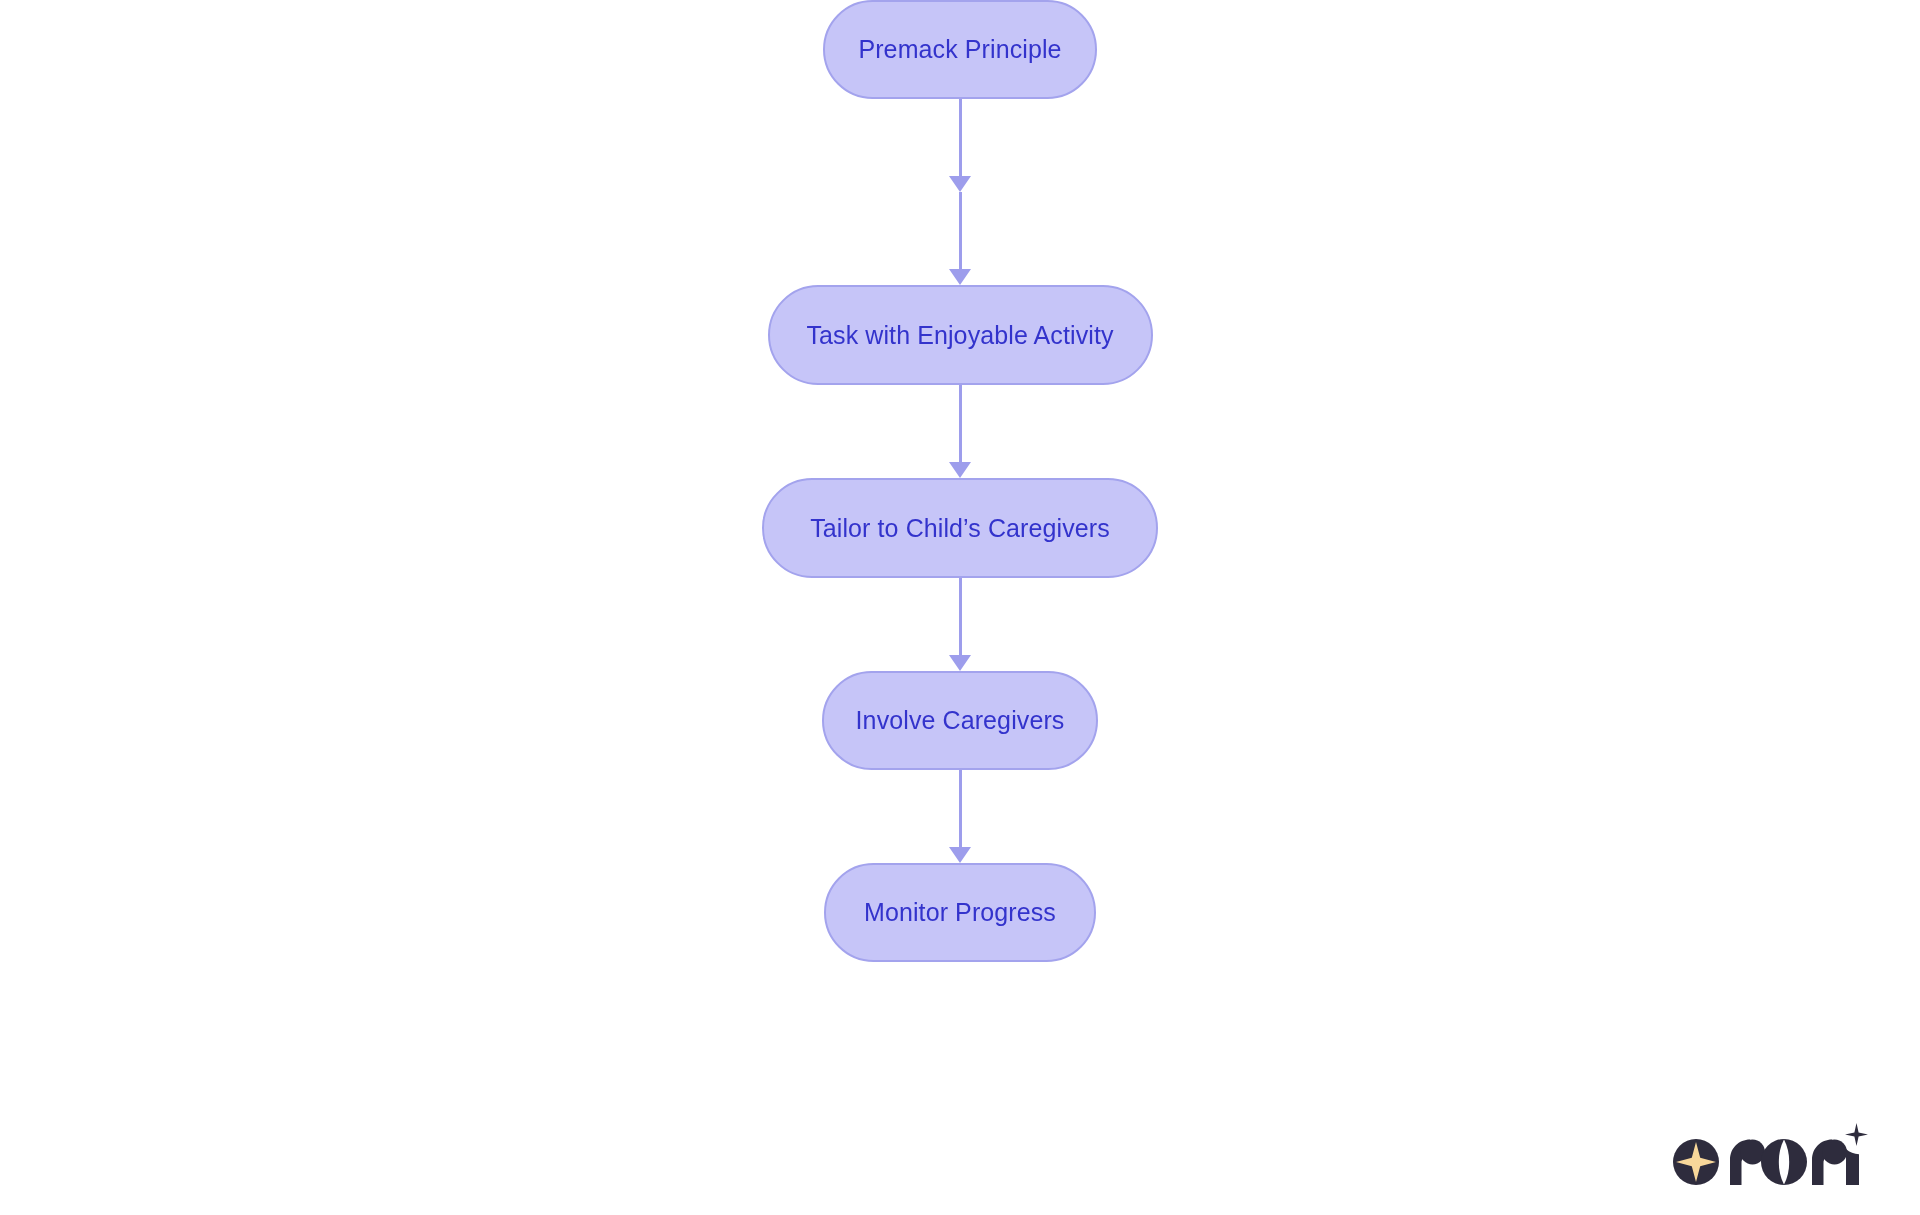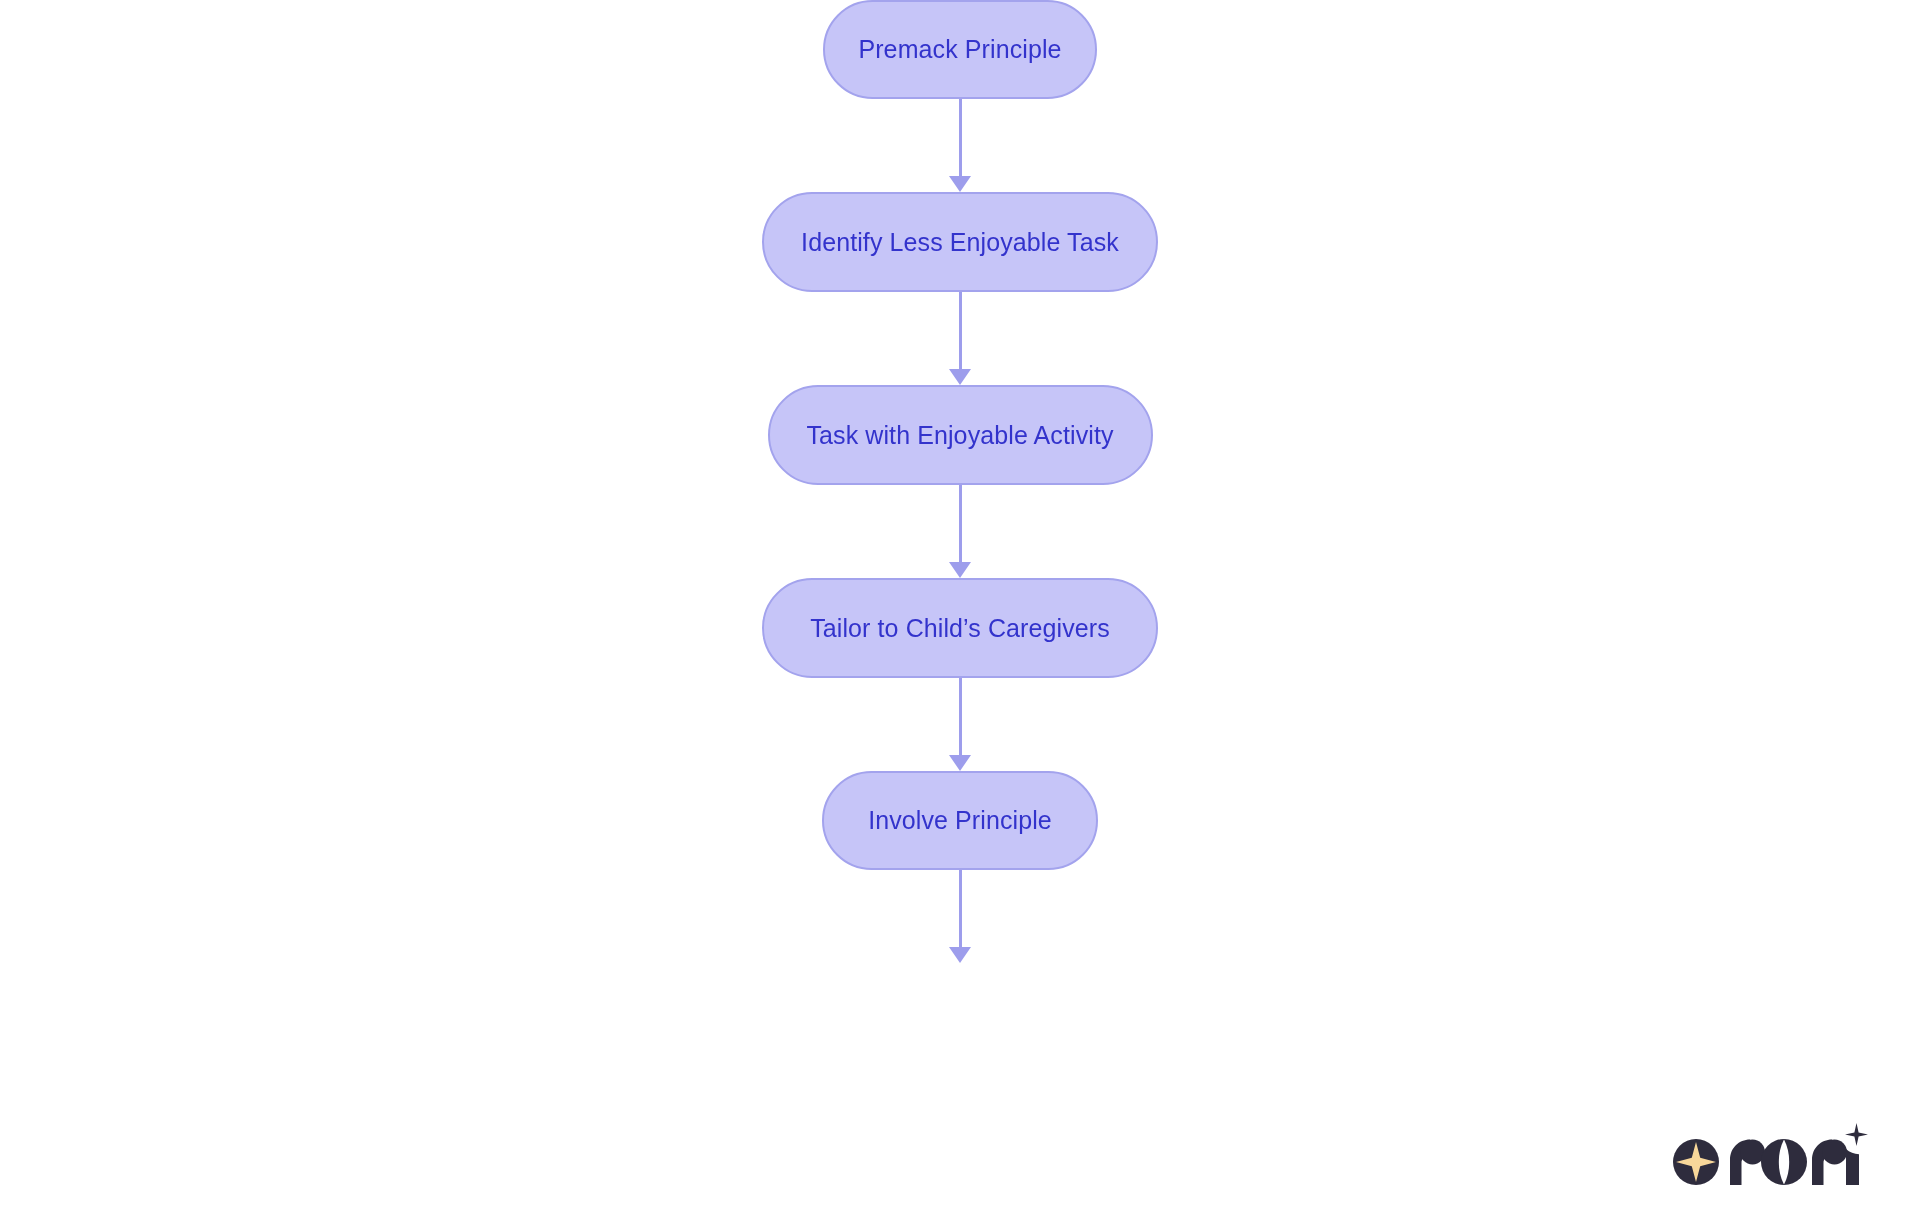--- a/index.html
+++ b/index.html
@@ -113,23 +113,20 @@
 
     <div class="node node-0">
       <span class="node-label">Premack Principle</span>
     </div>
 
     <div class="connector conn-0">
       <div class="line"></div>
       <div class="head"></div>
     </div>
 
-    <div class="node node-1">
-      <span class="node-label">Identify Less Enjoyable Task</span>
-    </div>
 
     <div class="connector conn-1">
       <div class="line"></div>
       <div class="head"></div>
     </div>
 
     <div class="node node-2">
       <span class="node-label">Task with Enjoyable Activity</span>
     </div>
 
@@ -141,28 +138,31 @@
     <div class="node node-3">
       <span class="node-label">Tailor to Child’s Caregivers</span>
     </div>
 
     <div class="connector conn-3">
       <div class="line"></div>
       <div class="head"></div>
     </div>
 
     <div class="node node-4">
-      <span class="node-label">Involve Principle</span>
+      <span class="node-label">Involve Caregivers</span>
     </div>
 
     <div class="connector conn-4">
       <div class="line"></div>
       <div class="head"></div>
     </div>
 
+    <div class="node node-5">
+      <span class="node-label">Monitor Progress</span>
+    </div>
 
   </div>
 
   <div class="brand-logo">
     <svg viewBox="0 0 196 78" width="196" height="78" xmlns="http://www.w3.org/2000/svg">
 
       <g>
         <circle cx="24" cy="41" r="23" fill="#2e2c3d"></circle>
         <path d="M24 21 L28.2 36.8 L44 41 L28.2 45.2 L24 61 L19.8 45.2 L4 41 L19.8 36.8 Z" fill="#f8d79a"></path>
       </g>

